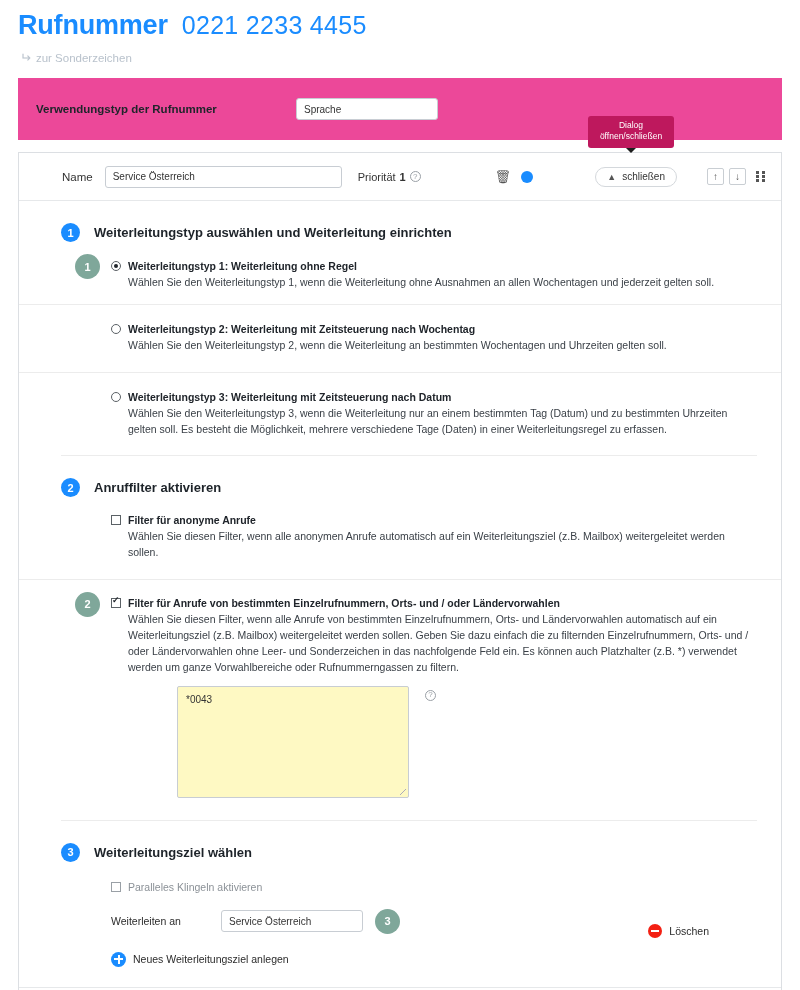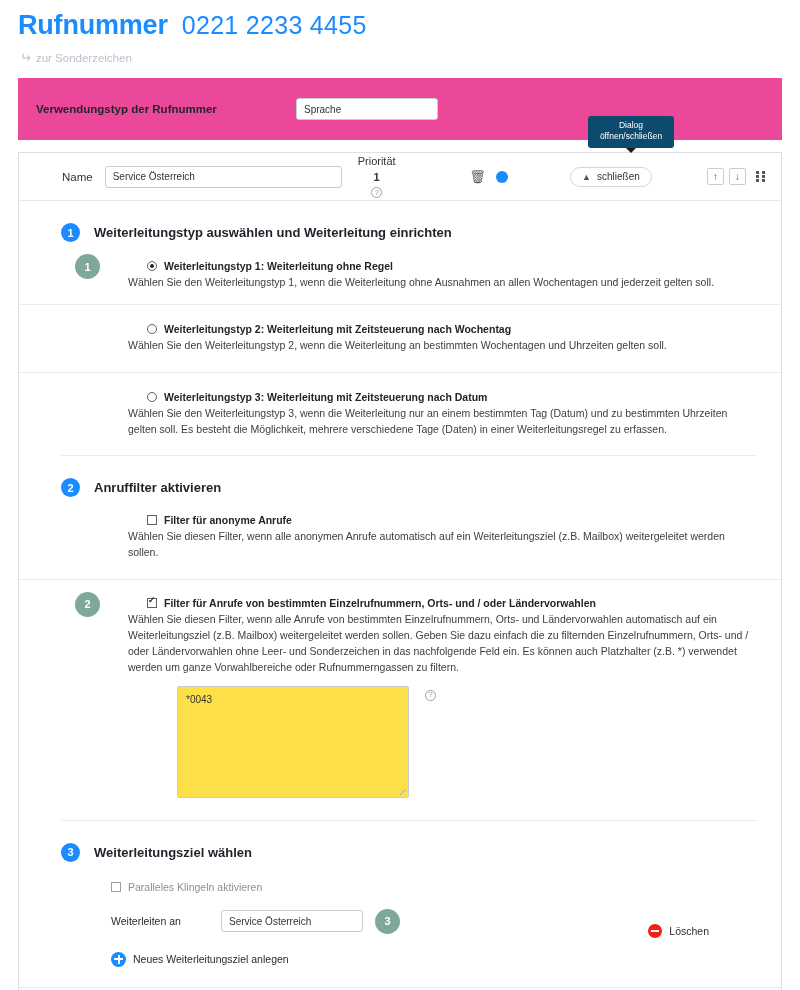--- a/index.html
+++ b/index.html
@@ -56,21 +56,21 @@
     height: 48px; padding: 0 14px;
     border-bottom: 1px solid #e6e8ea;
     position: relative;
   }
   .name-label { font-size: 11.5px; color: #333; margin-left: 29px; }
   .name-input {
     margin-left: 12px; width: 237px; height: 22px;
     border: 1px solid #c8cdd3; border-radius: 3px; background: #fff;
     font-size: 10px; color: #333; padding: 0 7px; display: flex; align-items: center;
   }
-  .prio { margin-left: 16px; font-size: 11px; color: #333; display: flex; align-items: center; gap: 4px; flex-direction: column; }
+  .prio { margin-left: 16px; font-size: 11px; color: #333; display: flex; align-items: center; gap: 4px; }
   .prio b { font-weight: bold; }
   .qmark {
     width: 11px; height: 11px; border-radius: 50%; border: 1px solid #9aa0a6;
     color: #9aa0a6; font-size: 8px; display: inline-flex; align-items: center;
     justify-content: center; line-height: 1;
   }
   .trash { margin-left: 74px; color: #555; font-size: 13px; }
   .dot { margin-left: 10px; width: 12px; height: 12px; border-radius: 50%; background: #1a8cff; }
   .closebtn {
     margin-left: 62px; height: 20px; padding: 0 11px;
@@ -87,42 +87,42 @@
   .draghandle {
     margin-left: 5px; width: 11px; height: 12px;
     display: grid; grid-template-columns: 3px 3px; grid-template-rows: 3px 3px 3px;
     gap: 1px 3px;
   }
   .draghandle i { background: #555; width: 3px; height: 3px; display: block; }
 
   
   .tooltip {
     position: absolute; left: 569px; top: -37px;
-    width: 86px; background: #0c4a6e; color: #fff;
+    width: 86px; background: #be185d; color: #fff;
     border-radius: 3px; padding: 4px 4px 5px;
     font-size: 8.5px; line-height: 1.35; text-align: center;
   }
   .tooltip:after {
     content: ""; position: absolute; left: 50%; bottom: -5px; margin-left: -5px;
     border-left: 5px solid transparent; border-right: 5px solid transparent;
     border-top: 5px solid #1d1d1d;
   }
 
   
   .sec-head { display: flex; align-items: center; gap: 14px; padding: 22px 0 0 42px; }
   .sec-badge {
     width: 19px; height: 19px; border-radius: 50%; background: #1a8cff;
     color: #fff; font-size: 11px; font-weight: bold;
     display: flex; align-items: center; justify-content: center;
   }
   .sec-title { font-size: 13px; font-weight: bold; color: #1d2329; }
 
   .optrow { position: relative; padding: 14px 24px 14px 92px; }
   .optrow.div { border-bottom: 1px solid #ececec; }
-  .opt-title { font-size: 10.5px; font-weight: bold; color: #20252b; display: flex; align-items: flex-start; gap: 7px; margin-left: 36px; }
+  .opt-title { font-size: 10.5px; font-weight: bold; color: #20252b; display: flex; align-items: flex-start; gap: 7px; }
   .opt-desc { font-size: 10.5px; color: #3a4047; line-height: 1.55; margin: 2px 0 0 17px; }
 
   .radio {
     width: 10px; height: 10px; border-radius: 50%; border: 1px solid #5b6166;
     display: inline-block; flex: none; margin-top: 1px; position: relative; background: #fff;
   }
   .radio.on:after {
     content: ""; position: absolute; left: 2px; top: 2px; width: 4px; height: 4px;
     border-radius: 50%; background: #20252b;
   }
@@ -142,21 +142,21 @@
     background: #7fa79a; color: #fff; font-size: 11px; font-weight: bold;
     display: flex; align-items: center; justify-content: center;
   }
 
   .sec-divider { border-top: 1px solid #ececec; margin: 10px 24px 0 42px; }
 
   
   .ta-wrap { display: flex; align-items: flex-start; gap: 16px; padding: 10px 0 0 158px; }
   .ta {
     width: 232px; height: 112px; border: 1px solid #c8cdd3; border-radius: 2px;
-    background: #fde047; padding: 7px 8px; font-size: 10px; color: #333;
+    background: #fef9c3; padding: 7px 8px; font-size: 10px; color: #333;
     position: relative; white-space: pre;
   }
   .ta:after {
     content: ""; position: absolute; right: 2px; bottom: 2px;
     width: 6px; height: 6px;
     background:
       linear-gradient(135deg, transparent 45%, #aab 45%, #aab 55%, transparent 55%);
   }
   .ta-help { margin-top: 4px; }
 

